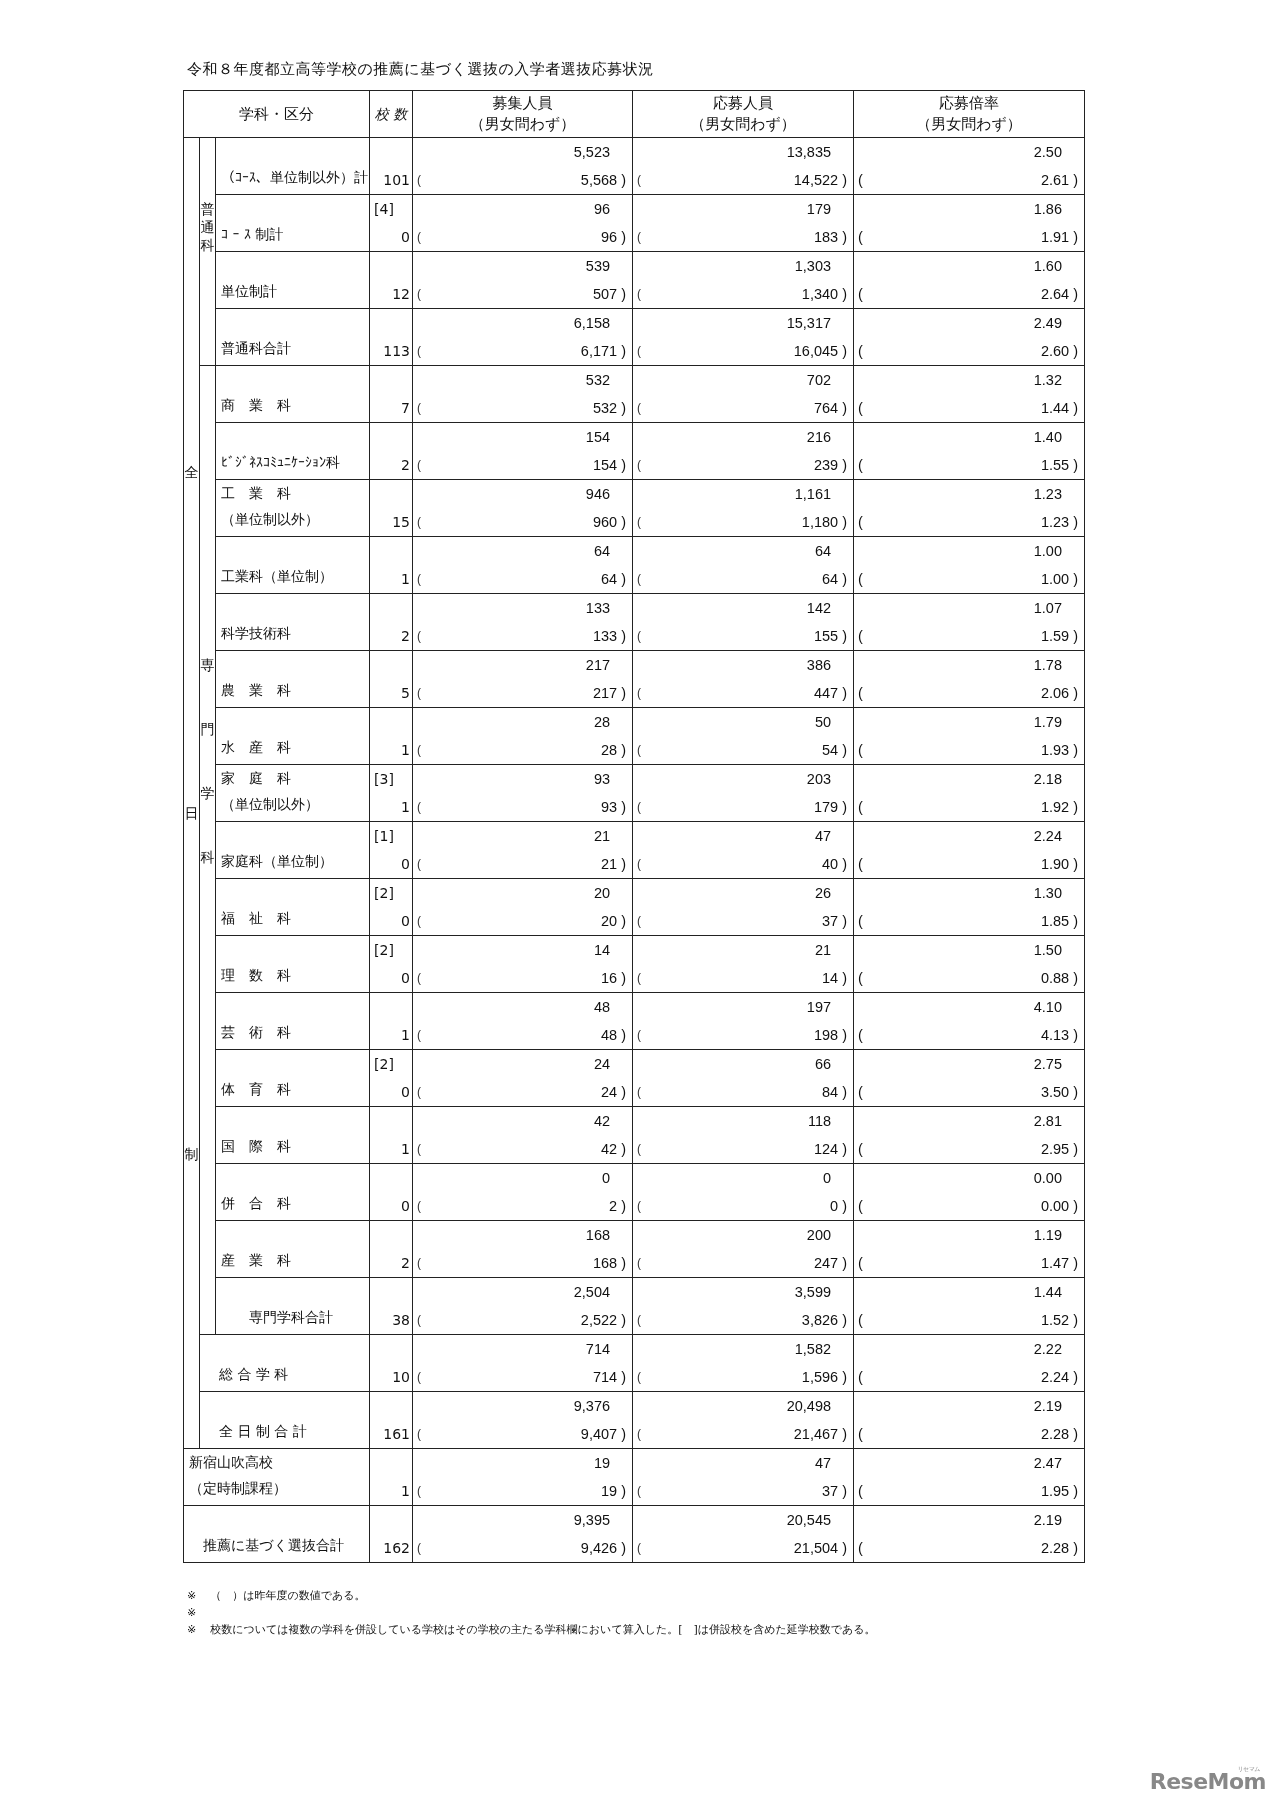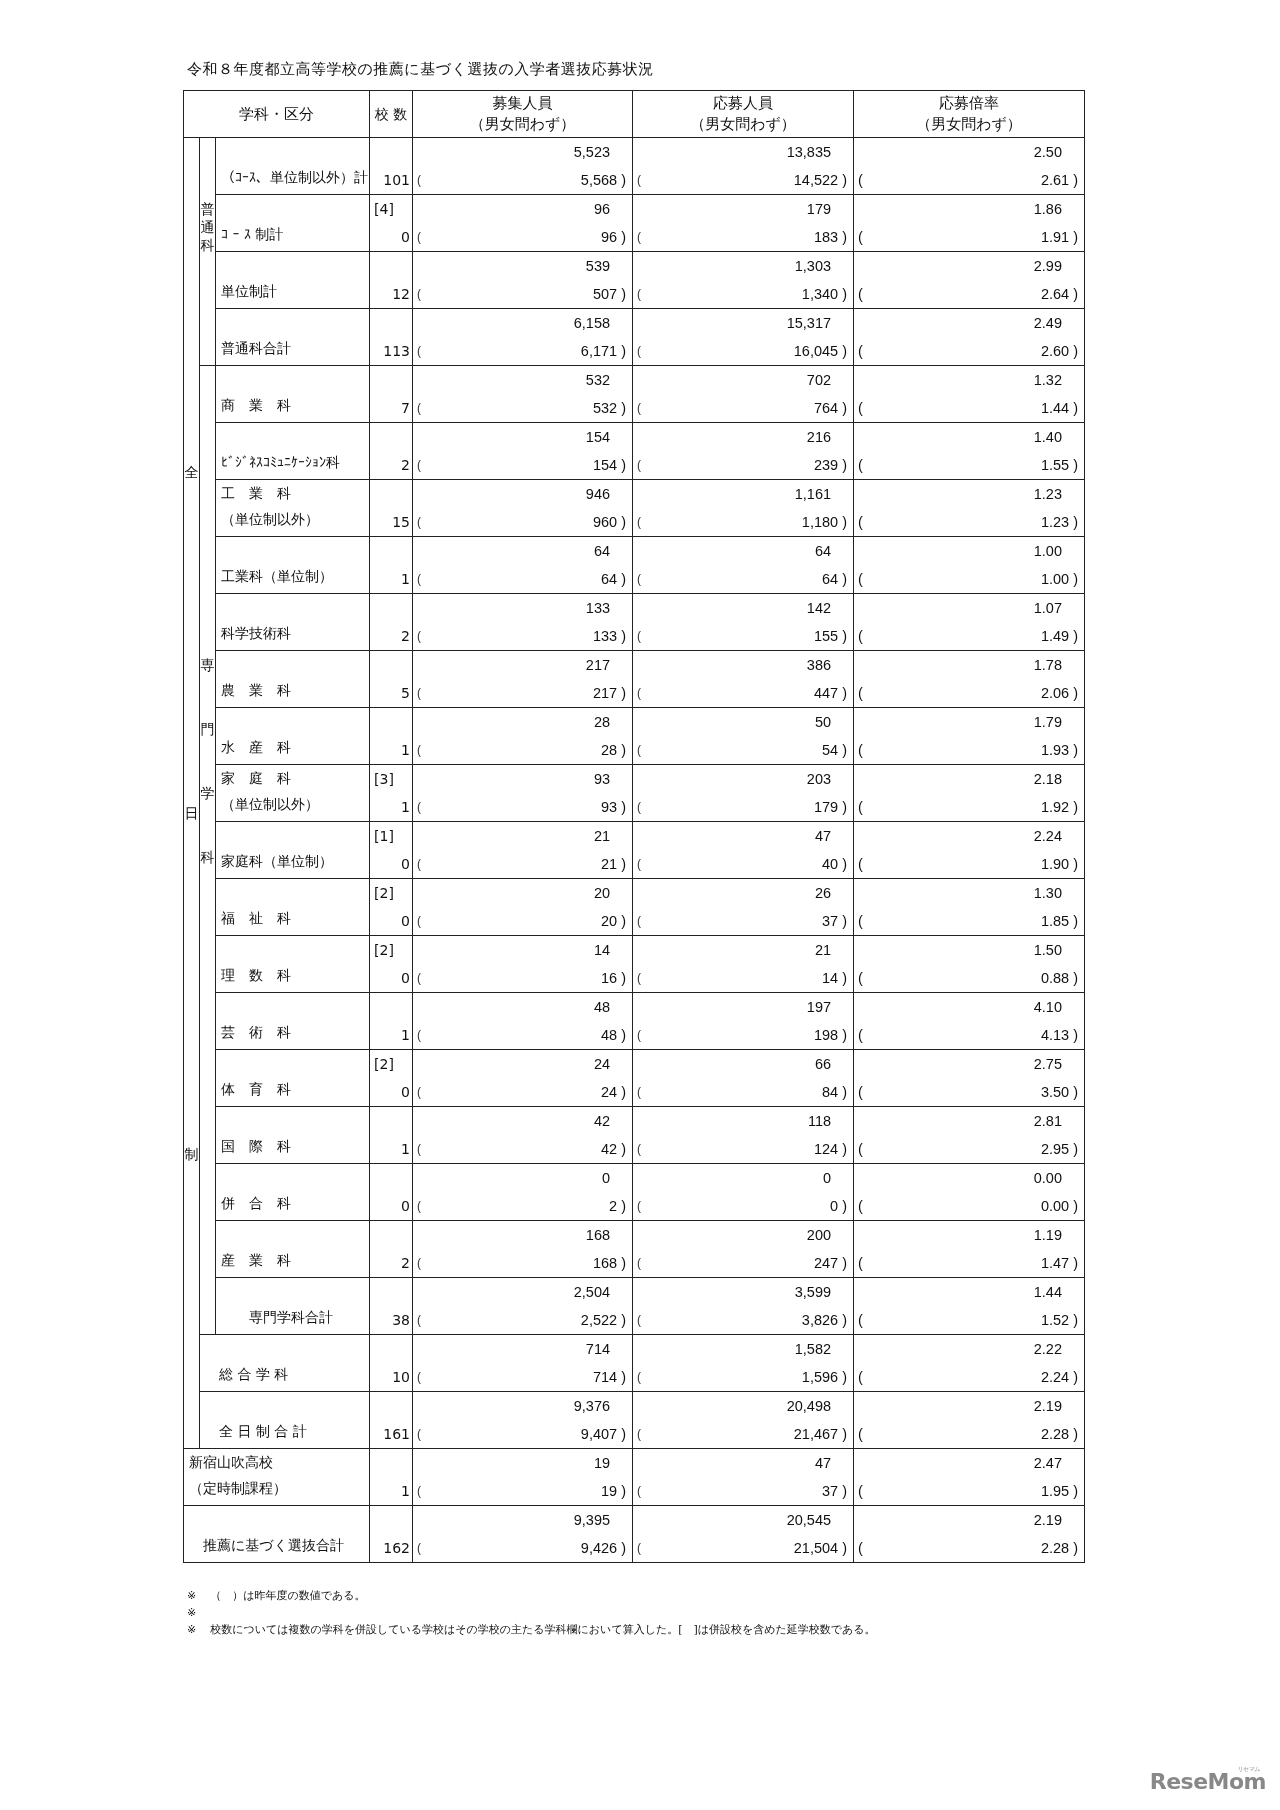--- a/index.html
+++ b/index.html
@@ -37,21 +37,21 @@
       <col style="width:16px">
       <col style="width:154px">
       <col style="width:43px">
       <col style="width:220px">
       <col style="width:221px">
       <col style="width:231px">
   </colgroup>
   <thead>
     <tr>
       <th colspan="3">学科・区分</th>
-      <th style="font-size:14px;">校 数</th>
+      <th style="font-size:14px;font-style:italic;">校 数</th>
       <th>
           <div>募集人員</div>
           <div>（男女問わず）</div>
         </th>
       <th>
           <div>応募人員</div>
           <div>（男女問わず）</div>
         </th>
       <th>
           <div>応募倍率</div>
@@ -204,21 +204,21 @@
             <div class="line">
               <span class="open-paren">(</span>
               <span><span>1,340</span> )</span>
             </div>
           </div>
         </td>
       <td class="num">
           <div class="cell2">
             <div class="line">
               <span></span>
-              <span style="padding-right:16px">2.99</span>
+              <span style="padding-right:16px">1.60</span>
             </div>
             <div class="line">
               <span>(</span>
               <span><span>2.64</span> )</span>
             </div>
           </div>
         </td>
       </tr>
       <tr style="height:50px;">
         <td class="label">
@@ -516,21 +516,21 @@
           </div>
         </td>
       <td class="num">
           <div class="cell2">
             <div class="line">
               <span></span>
               <span style="padding-right:16px">1.07</span>
             </div>
             <div class="line">
               <span>(</span>
-              <span><span>1.49</span> )</span>
+              <span><span>1.59</span> )</span>
             </div>
           </div>
         </td>
       </tr>
       <tr style="height:50px;">
         <td class="label">
           <div class="label-inner">
             <span></span>
             <span>農　業　科</span>
           </div>

